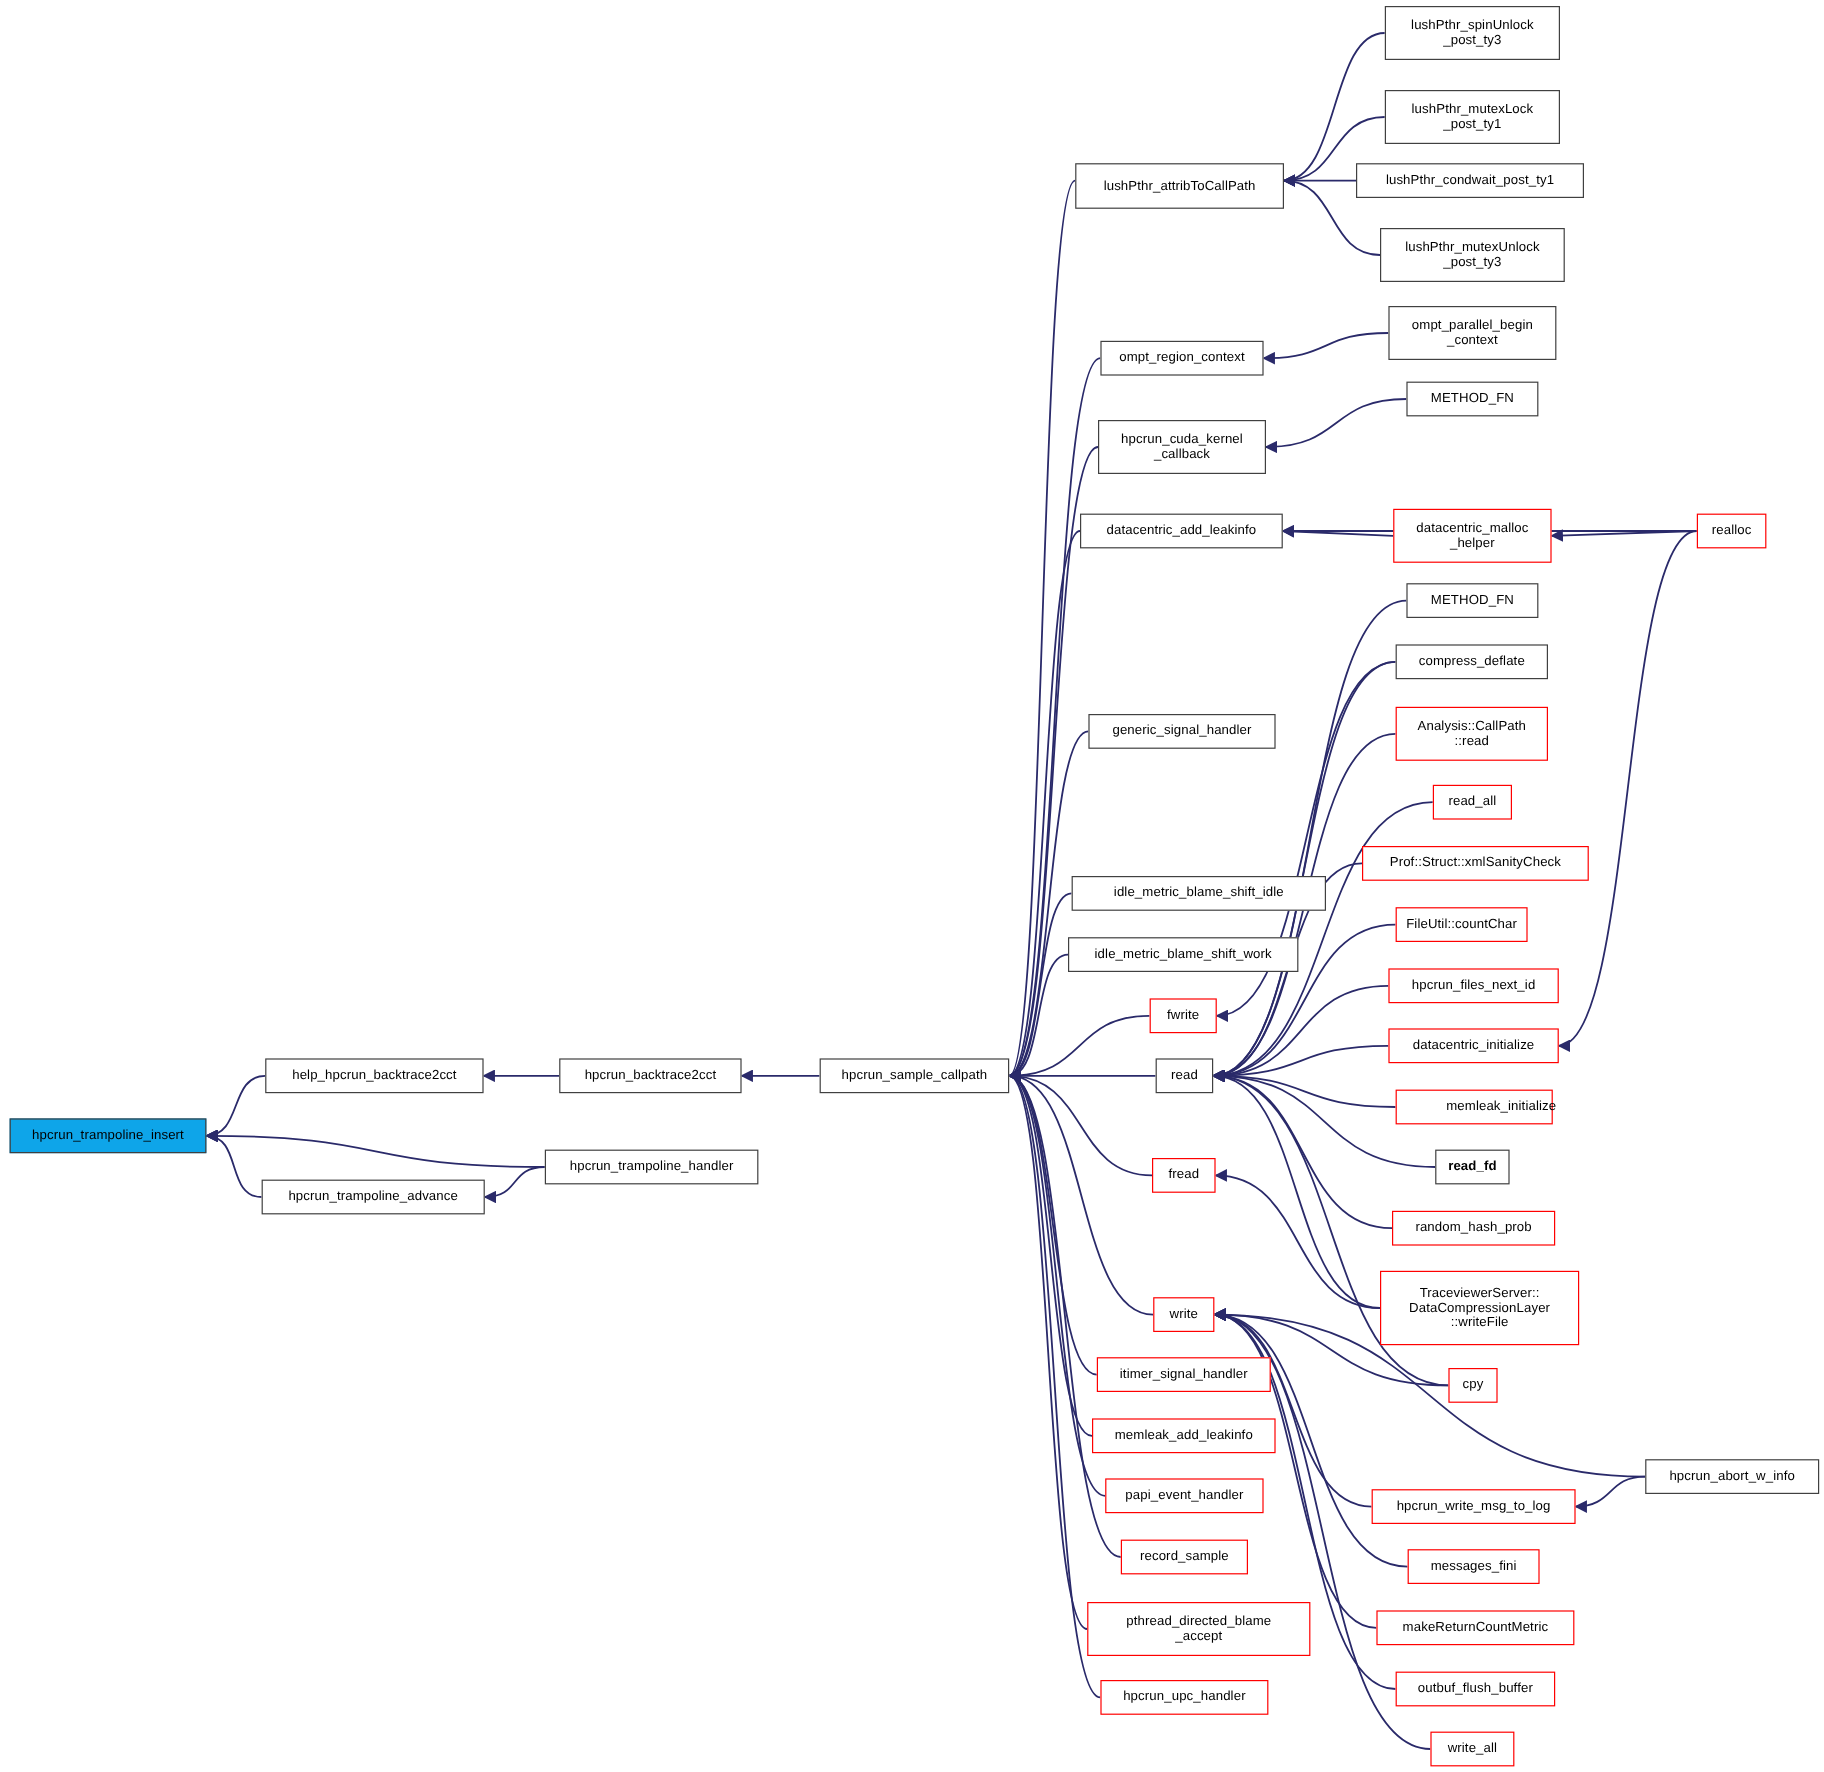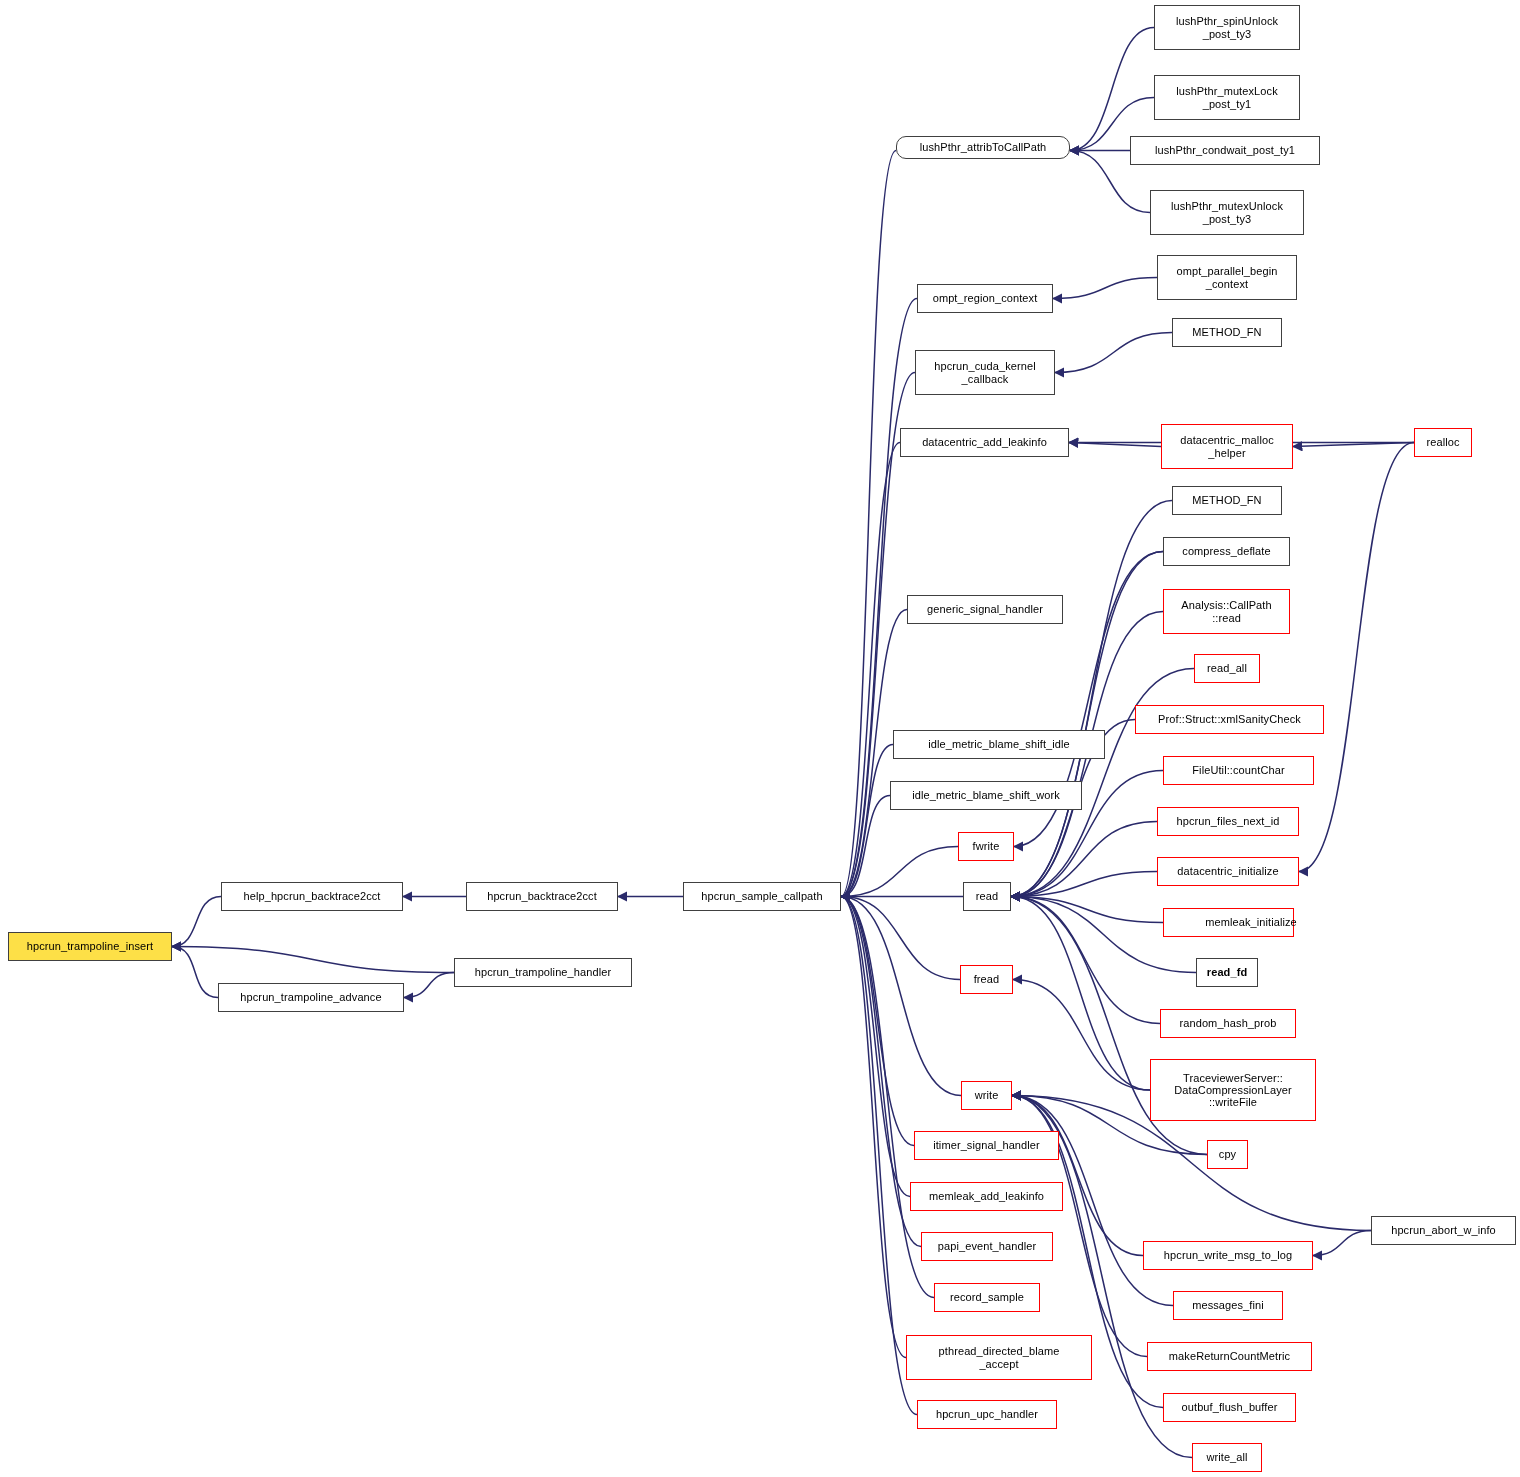--- a/index.html
+++ b/index.html
@@ -4,21 +4,21 @@
 <style>
   html,body{margin:0;padding:0;background:#ffffff;}
   body{font-family:"Liberation Sans",sans-serif;}
   #canvas{position:relative;width:1520px;height:1477px;background:#ffffff;overflow:hidden;}
   #edges{position:absolute;left:0;top:0;width:1520px;height:1477px;}
   .node{position:absolute;box-sizing:border-box;display:flex;align-items:center;
         justify-content:center;text-align:center;background:#ffffff;
         font-size:11px;line-height:1.12;color:#000000;letter-spacing:.1px;}
   .node.black{border:1.4px solid #404040;}
   .node.red{border:1.6px solid #ff0000;}
-  .node.cur{border:1.4px solid #404040;background:#fde047;}
+  .node.cur{border:1.4px solid #404040;background:#0ea5e9;}
   .node span{display:block;white-space:pre-line;padding:0 5px;}
 </style>
 </head>
 <body>
 
 <div id="canvas">
   <svg id="edges" viewBox="0 0 1520 1477" xmlns="http://www.w3.org/2000/svg">
     <defs>
       <marker id="ah" viewBox="0 0 10 10" refX="9" refY="5" markerWidth="7" markerHeight="7" orient="auto-start-reverse">
         <path d="M0,0 L10,5 L0,10 z" fill="#2a2a6a"></path>
@@ -95,21 +95,21 @@
       </div>
       <div class="node black" style="left: 454px; top: 958px; width: 178px; height: 29px;">
         <span>hpcrun_trampoline_handler</span>
       </div>
       <div class="node black" style="left: 466px; top: 882px; width: 152px; height: 29px;">
         <span>hpcrun_backtrace2cct</span>
       </div>
       <div class="node black" style="left: 683px; top: 882px; width: 158px; height: 29px;">
         <span>hpcrun_sample_callpath</span>
       </div>
-      <div class="node black" style="left: 896px; top: 136px; width: 174px; height: 23px; border-radius: 10px;">
+      <div class="node black" style="left: 896px; top: 136px; width: 174px; height: 38px;">
         <span>lushPthr_attribToCallPath</span>
       </div>
       <div class="node black" style="left: 1154px; top: 5px; width: 146px; height: 45px;">
         <span>lushPthr_spinUnlock
 _post_ty3</span>
       </div>
       <div class="node black" style="left: 1154px; top: 75px; width: 146px; height: 45px;">
         <span>lushPthr_mutexLock
 _post_ty1</span>
       </div>
@@ -153,21 +153,21 @@
       <div class="node red" style="left: 1163px; top: 589px; width: 127px; height: 45px;">
         <span>Analysis::CallPath
 ::read</span>
       </div>
       <div class="node red" style="left: 1194px; top: 654px; width: 66px; height: 29px;">
         <span>read_all</span>
       </div>
       <div class="node red" style="left: 1135px; top: 705px; width: 189px; height: 29px;">
         <span>Prof::Struct::xmlSanityCheck</span>
       </div>
-      <div class="node red" style="left: 1163px; top: 756px; width: 151px; height: 29px;">
+      <div class="node red" style="left: 1163px; top: 756px; width: 110px; height: 29px;">
         <span>FileUtil::countChar</span>
       </div>
       <div class="node red" style="left: 1157px; top: 807px; width: 142px; height: 29px;">
         <span>hpcrun_files_next_id</span>
       </div>
       <div class="node red" style="left: 1157px; top: 857px; width: 142px; height: 29px;">
         <span>datacentric_initialize</span>
       </div>
       <div class="node red" style="left: 1163px; top: 908px; width: 131px; height: 29px; padding-left: 45px;">
         <span>memleak_initialize</span>

